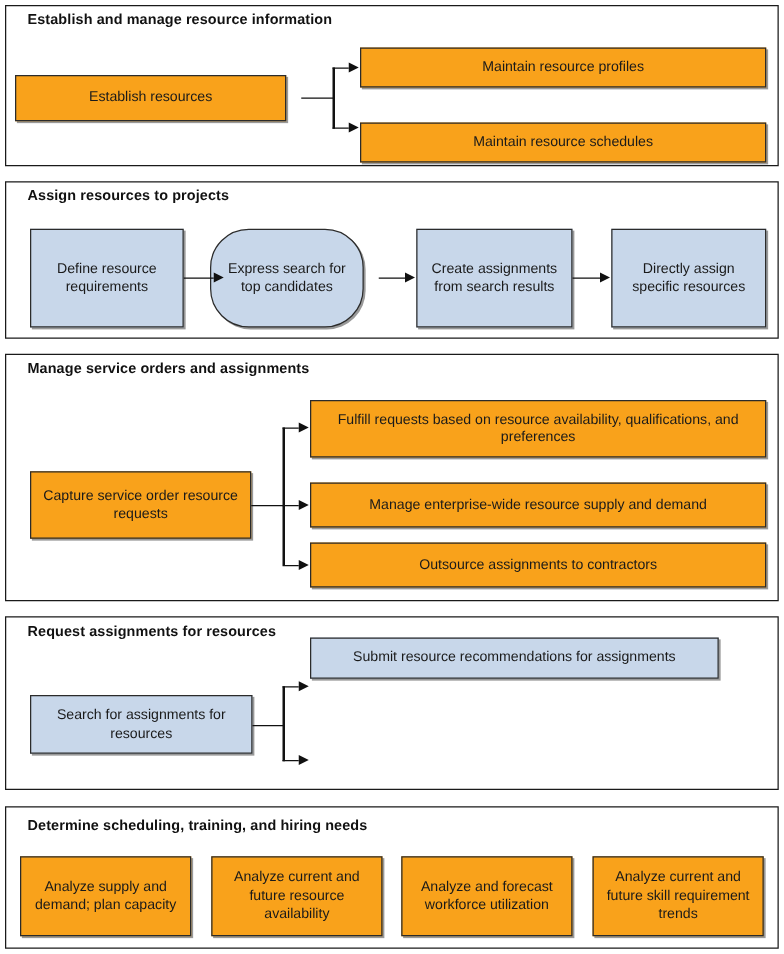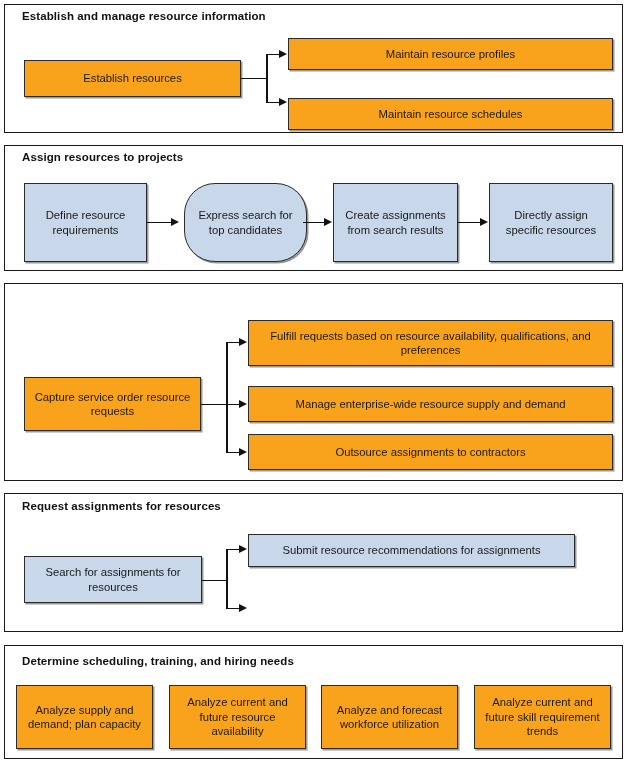--- a/index.html
+++ b/index.html
@@ -55,21 +55,21 @@
   }
 </style>
 </head>
 <body>
 
 <div id="diagram">
 
   <div class="panel" style="left:4px;top:4px;width:619px;height:129px;"></div>
   <div class="panel-title" style="left:22px;top:10px;">Establish and manage resource information</div>
 
-  <div class="node orange" style="left:24px;top:60px;width:217px;height:37px;">
+  <div class="node orange" style="left:12px;top:60px;width:217px;height:37px;">
     <span>Establish resources</span>
   </div>
 
   <div class="node orange" style="left:288px;top:38px;width:325px;height:32px;">
     <span>Maintain resource profiles</span>
   </div>
 
   <div class="node orange" style="left:288px;top:87px;width:325px;height:32px;margin-top:11px;">
     <span>Maintain resource schedules</span>
   </div>
@@ -80,38 +80,39 @@
   <div class="arrowhead" style="left:279px;top:49.6px;"></div>
   <div class="hline" style="left:266px;top:101.5px;width:13px;"></div>
   <div class="arrowhead" style="left:279px;top:97.6px;"></div>
 
   <div class="panel" style="left:4px;top:145px;width:619px;height:126px;"></div>
   <div class="panel-title" style="left:22px;top:151px;">Assign resources to projects</div>
 
   <div class="node blue" style="left:24px;top:183px;width:123px;height:79px;">
     <span>Define resource requirements</span>
   </div>
-  <div class="node blue" style="left:184px;top:183px;width:123px;height:79px;border-radius:31px;">
+  <div class="node blue" style="left:168px;top:183px;width:123px;height:79px;border-radius:31px;">
     <span>Express search for top candidates</span>
   </div>
   <div class="node blue" style="left:333px;top:183px;width:125px;height:79px;">
     <span>Create assignments from search results</span>
   </div>
   <div class="node blue" style="left:489px;top:183px;width:124px;height:79px;">
     <span>Directly assign specific resources</span>
   </div>
 
   <div class="hline" style="left:147px;top:221.5px;width:24px;"></div>
   <div class="arrowhead" style="left:171px;top:217.6px;"></div>
   <div class="hline" style="left:303px;top:221.5px;width:21px;"></div>
   <div class="arrowhead" style="left:324px;top:217.6px;"></div>
   <div class="hline" style="left:458px;top:221.5px;width:22px;"></div>
   <div class="arrowhead" style="left:480px;top:217.6px;"></div>
 
   <div class="panel" style="left:4px;top:283px;width:619px;height:198px;"></div>
+  <div class="panel-title" style="left:22px;top:289px;">Manage service orders and assignments</div>
 
   <div class="node orange" style="left:24px;top:377px;width:177px;height:54px;">
     <span>Capture service order resource requests</span>
   </div>
 
   <div class="node orange" style="left:248px;top:320px;width:365px;height:46px;">
     <span>Fulfill requests based on resource availability, qualifications, and preferences</span>
   </div>
   <div class="node orange" style="left:248px;top:386px;width:365px;height:36px;">
     <span>Manage enterprise-wide resource supply and demand</span>
@@ -129,21 +130,21 @@
   <div class="hline" style="left:226px;top:451.5px;width:13px;"></div>
   <div class="arrowhead" style="left:239px;top:447.6px;"></div>
 
   <div class="panel" style="left:4px;top:493px;width:619px;height:139px;"></div>
   <div class="panel-title" style="left:22px;top:500px;">Request assignments for resources</div>
 
   <div class="node blue" style="left:24px;top:556px;width:178px;height:47px;">
     <span>Search for assignments for resources</span>
   </div>
 
-  <div class="node blue" style="left:248px;top:534px;width:327px;height:33px;">
+  <div class="node blue" style="left:248px;top:510px;width:327px;height:33px;">
     <span>Submit resource recommendations for assignments</span>
   </div>
 
   <div class="hline" style="left:202px;top:579.5px;width:25px;"></div>
   <div class="vline" style="left:226px;top:549px;height:60px;"></div>
   <div class="hline" style="left:226px;top:548.5px;width:13px;"></div>
   <div class="arrowhead" style="left:239px;top:544.6px;"></div>
   <div class="hline" style="left:226px;top:607.5px;width:13px;"></div>
   <div class="arrowhead" style="left:239px;top:603.6px;"></div>
 

